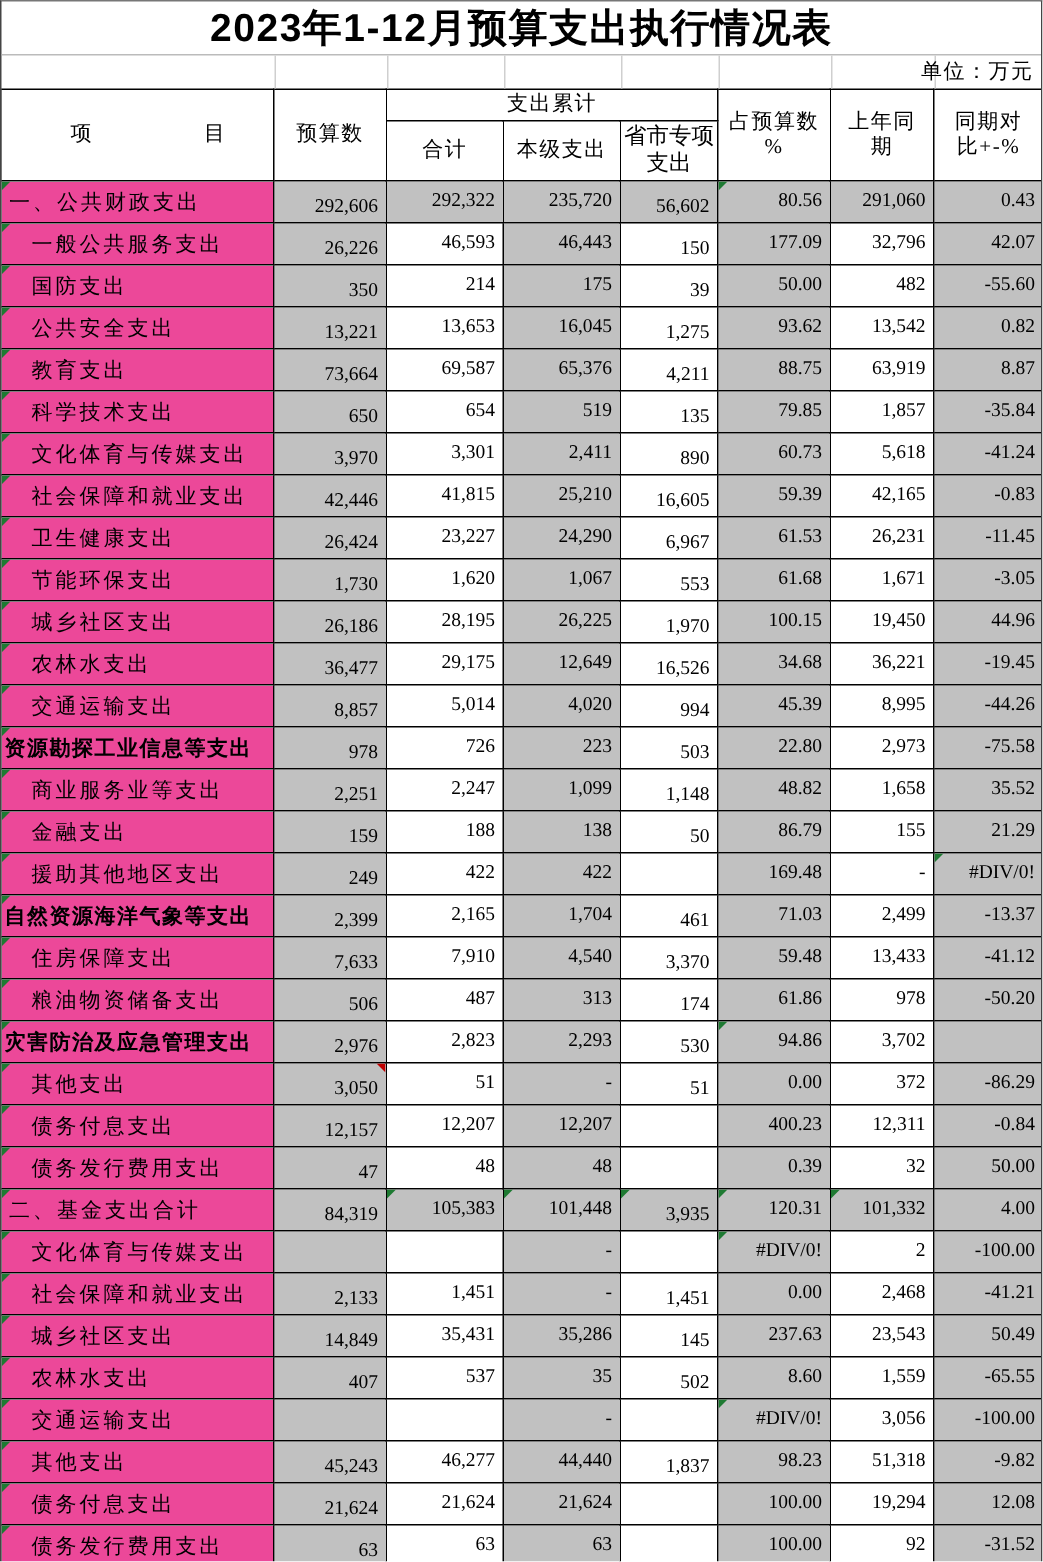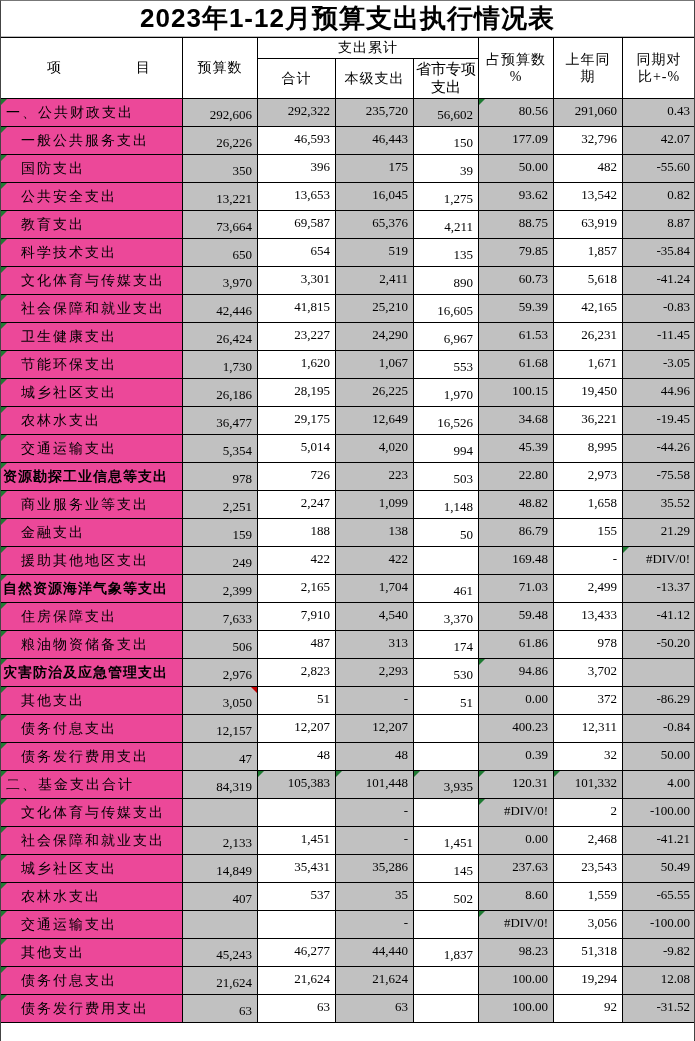--- a/index.html
+++ b/index.html
@@ -57,20 +57,30 @@
   i.flag.tl{top:0;left:0;border-top:6px solid #1e7a32;border-right:6px solid transparent;}
   i.flag.tr{top:0;right:0;border-top:6px solid #c00000;border-left:6px solid transparent;}
 </style>
 </head>
 <body>
 
 <div class="page">
 
   <div class="title-band">2023年1-12月预算支出执行情况表</div>
 
+  <div class="unit-band">
+    <div class="guide" style="left:182px"></div>
+    <div class="guide" style="left:257px"></div>
+    <div class="guide" style="left:335px"></div>
+    <div class="guide" style="left:413px"></div>
+    <div class="guide" style="left:478px"></div>
+    <div class="guide" style="left:553px"></div>
+    <div class="guide" style="left:622px"></div>
+    <span class="unit-label">单位：万元</span>
+  </div>
 
   <table>
     <colgroup>
       <col style="width:182px">
         <col style="width:75px">
         <col style="width:78px">
         <col style="width:78px">
       <col style="width:65px">
         <col style="width:75px">
         <col style="width:69px">
@@ -117,21 +127,21 @@
           <td class="num-cell">46,593</td>
           <td class="num-cell gray">46,443</td>
           <td class="num-cell vbot">150</td>
           <td class="num-cell gray">177.09</td>
           <td class="num-cell">32,796</td>
           <td class="num-cell gray">42.07</td>
         </tr>
         <tr>
           <td class="name-cell sub">国防支出<i class="flag tl"></i></td>
           <td class="num-cell gray vbot">350</td>
-          <td class="num-cell">396</td>
+          <td class="num-cell">214</td>
           <td class="num-cell gray">175</td>
           <td class="num-cell vbot">39</td>
           <td class="num-cell gray">50.00</td>
           <td class="num-cell">482</td>
           <td class="num-cell gray">-55.60</td>
         </tr>
         <tr>
           <td class="name-cell sub">公共安全支出<i class="flag tl"></i></td>
           <td class="num-cell gray vbot">13,221</td>
           <td class="num-cell">13,653</td>
@@ -216,21 +226,21 @@
           <td class="num-cell gray vbot">36,477</td>
           <td class="num-cell">29,175</td>
           <td class="num-cell gray">12,649</td>
           <td class="num-cell vbot">16,526</td>
           <td class="num-cell gray">34.68</td>
           <td class="num-cell">36,221</td>
           <td class="num-cell gray">-19.45</td>
         </tr>
         <tr>
           <td class="name-cell sub">交通运输支出<i class="flag tl"></i></td>
-          <td class="num-cell gray vbot">5,354</td>
+          <td class="num-cell gray vbot">8,857</td>
           <td class="num-cell">5,014</td>
           <td class="num-cell gray">4,020</td>
           <td class="num-cell vbot">994</td>
           <td class="num-cell gray">45.39</td>
           <td class="num-cell">8,995</td>
           <td class="num-cell gray">-44.26</td>
         </tr>
         <tr>
           <td class="name-cell long">资源勘探工业信息等支出<i class="flag tl"></i></td>
           <td class="num-cell gray vbot">978</td>

